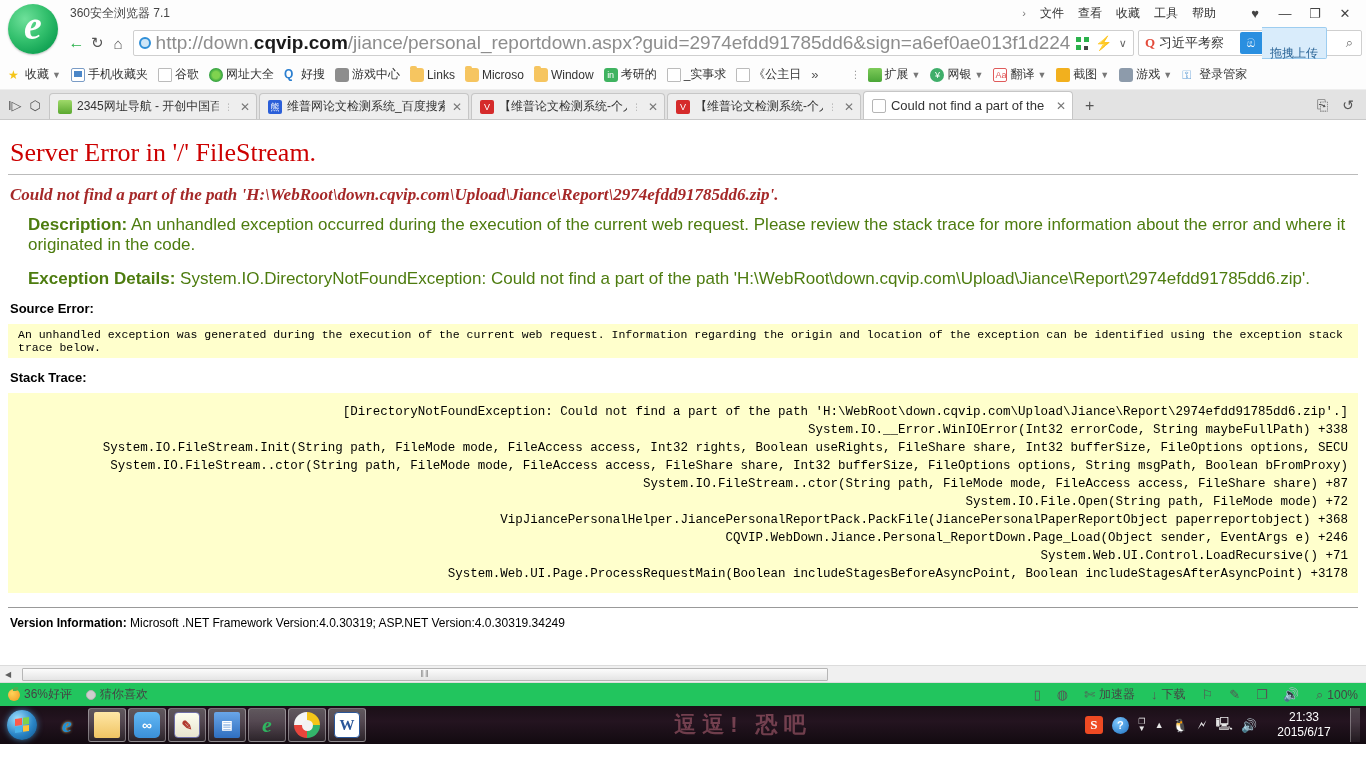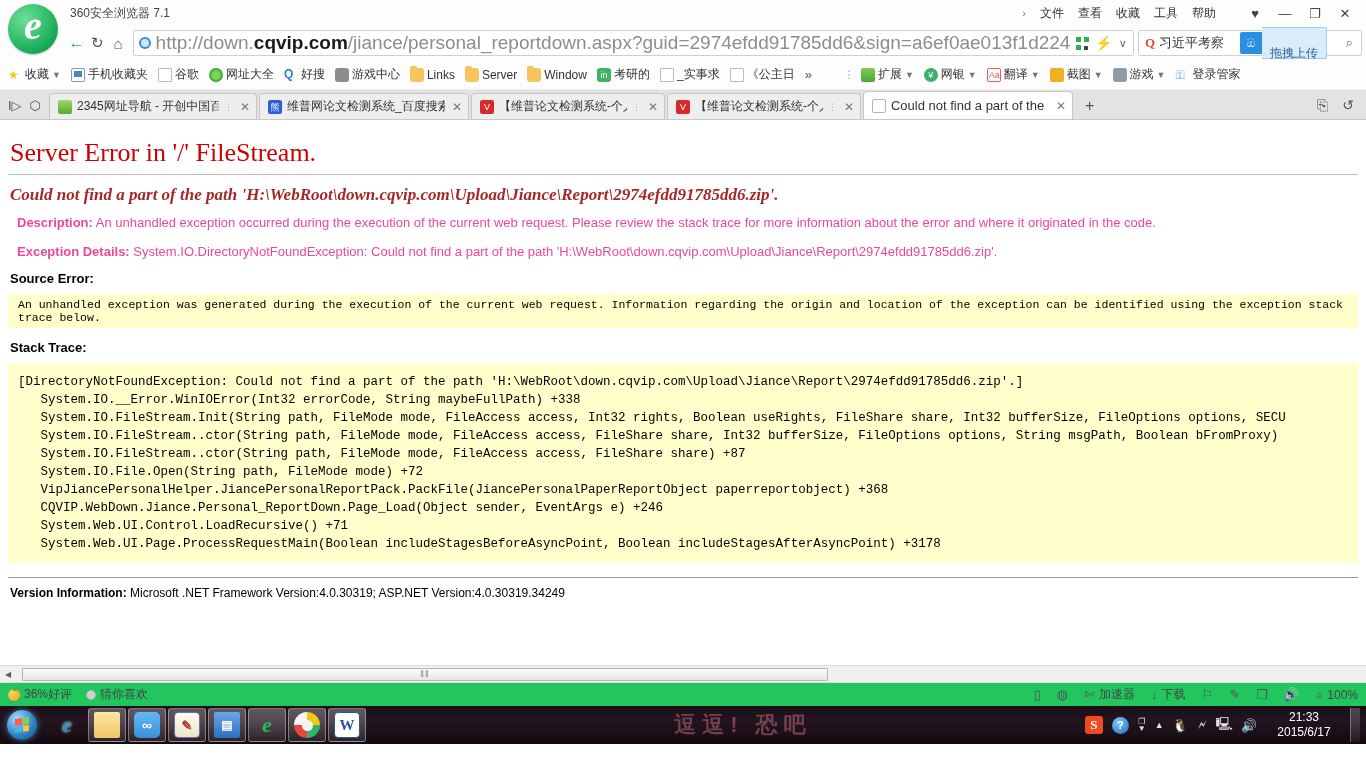--- a/index.html
+++ b/index.html
@@ -91,26 +91,26 @@
   .tab .x { color:#777; font-size:12px; padding-left:2px;}
   .tabplus { font-size:16px; color:#555; padding:0 10px 4px; }
   .tabright { margin-left:auto; display:flex; gap:14px; padding:0 12px 5px 0; color:#555; font-size:14px;}
 
   
   .page { position:relative; height:562px; background:#fff; overflow:hidden; }
   .content { padding:10px 8px 0 8px; font-family:"Liberation Serif", serif; }
   h1.err { color:#cc0000; font-size:26px; font-weight:normal; font-family:"Liberation Serif",serif; margin:8px 0 6px 2px;}
   hr.thin { border:none; border-top:1px solid #bbb; margin:6px 0 10px 0;}
   h2.msg { color:#a52828; font-style:italic; font-weight:bold; font-size:17px; font-family:"Liberation Serif",serif; margin:2px 0 10px 2px;}
-  .para { font-size:13px; color:#ec4899; margin:6px 0 6px 9px; font-family:"Liberation Sans",sans-serif;}
+  .para { font-size:17px; color:#4d7c0f; margin:6px 0 6px 20px; font-family:"Liberation Sans",sans-serif;}
   .para b { font-weight:bold; }
   .sechead { font-size:13px; font-weight:bold; margin:12px 0 8px 2px; font-family:"Liberation Sans",sans-serif;}
   .codebox { background:#ffffcc; padding:4px 10px; font-family:"Liberation Mono", monospace; font-size:11.5px; color:#000;}
   .tracebox { background:#ffffcc; padding:10px 10px; font-family:"Liberation Mono", monospace; font-size:12.5px; color:#000;
-              white-space:pre; overflow:hidden; line-height:18px; margin-top:6px;}
+              white-space:pre; overflow:hidden; line-height:18px; margin-top:6px;text-align:right;}
   hr.thick { border:none; border-top:1px solid #999; margin:14px 0 8px 0;}
   .verinfo { font-size:12px; margin-left:2px; font-family:"Liberation Sans",sans-serif;}
 
   
   .hscroll { position:absolute; left:0; right:0; bottom:0; height:17px; background:#f0f0f0; border-top:1px solid #dcdcdc; display:flex; align-items:center;}
   .hs-arrow { width:16px; text-align:center; font-size:8px; color:#606060;}
   .hs-track { flex:1; height:15px; background:#f0f0f0; position:relative;}
   .hs-thumb { position:absolute; left:6px; top:1px; height:13px; width:806px; background:linear-gradient(#fcfcfc,#e4e4e4);
               border:1px solid #b6b6b6; border-radius:1px; display:flex; align-items:center; justify-content:center; color:#8a8a8a; font-size:9px; letter-spacing:1px;}
 
@@ -231,21 +231,21 @@
   <div class="bm">
       <span class="ico ico-pad"></span>
       <span>游戏中心</span>
     </div>
   <div class="bm">
       <span class="ico ico-folder"></span>
       <span>Links</span>
     </div>
   <div class="bm">
       <span class="ico ico-folder"></span>
-      <span>Server</span>
+      <span>Microso</span>
     </div>
   <div class="bm">
       <span class="ico ico-folder"></span>
       <span>Window</span>
     </div>
   <div class="bm">
       <span class="ico ico-in">in</span>
       <span>考研的</span>
     </div>
   <div class="bm">

